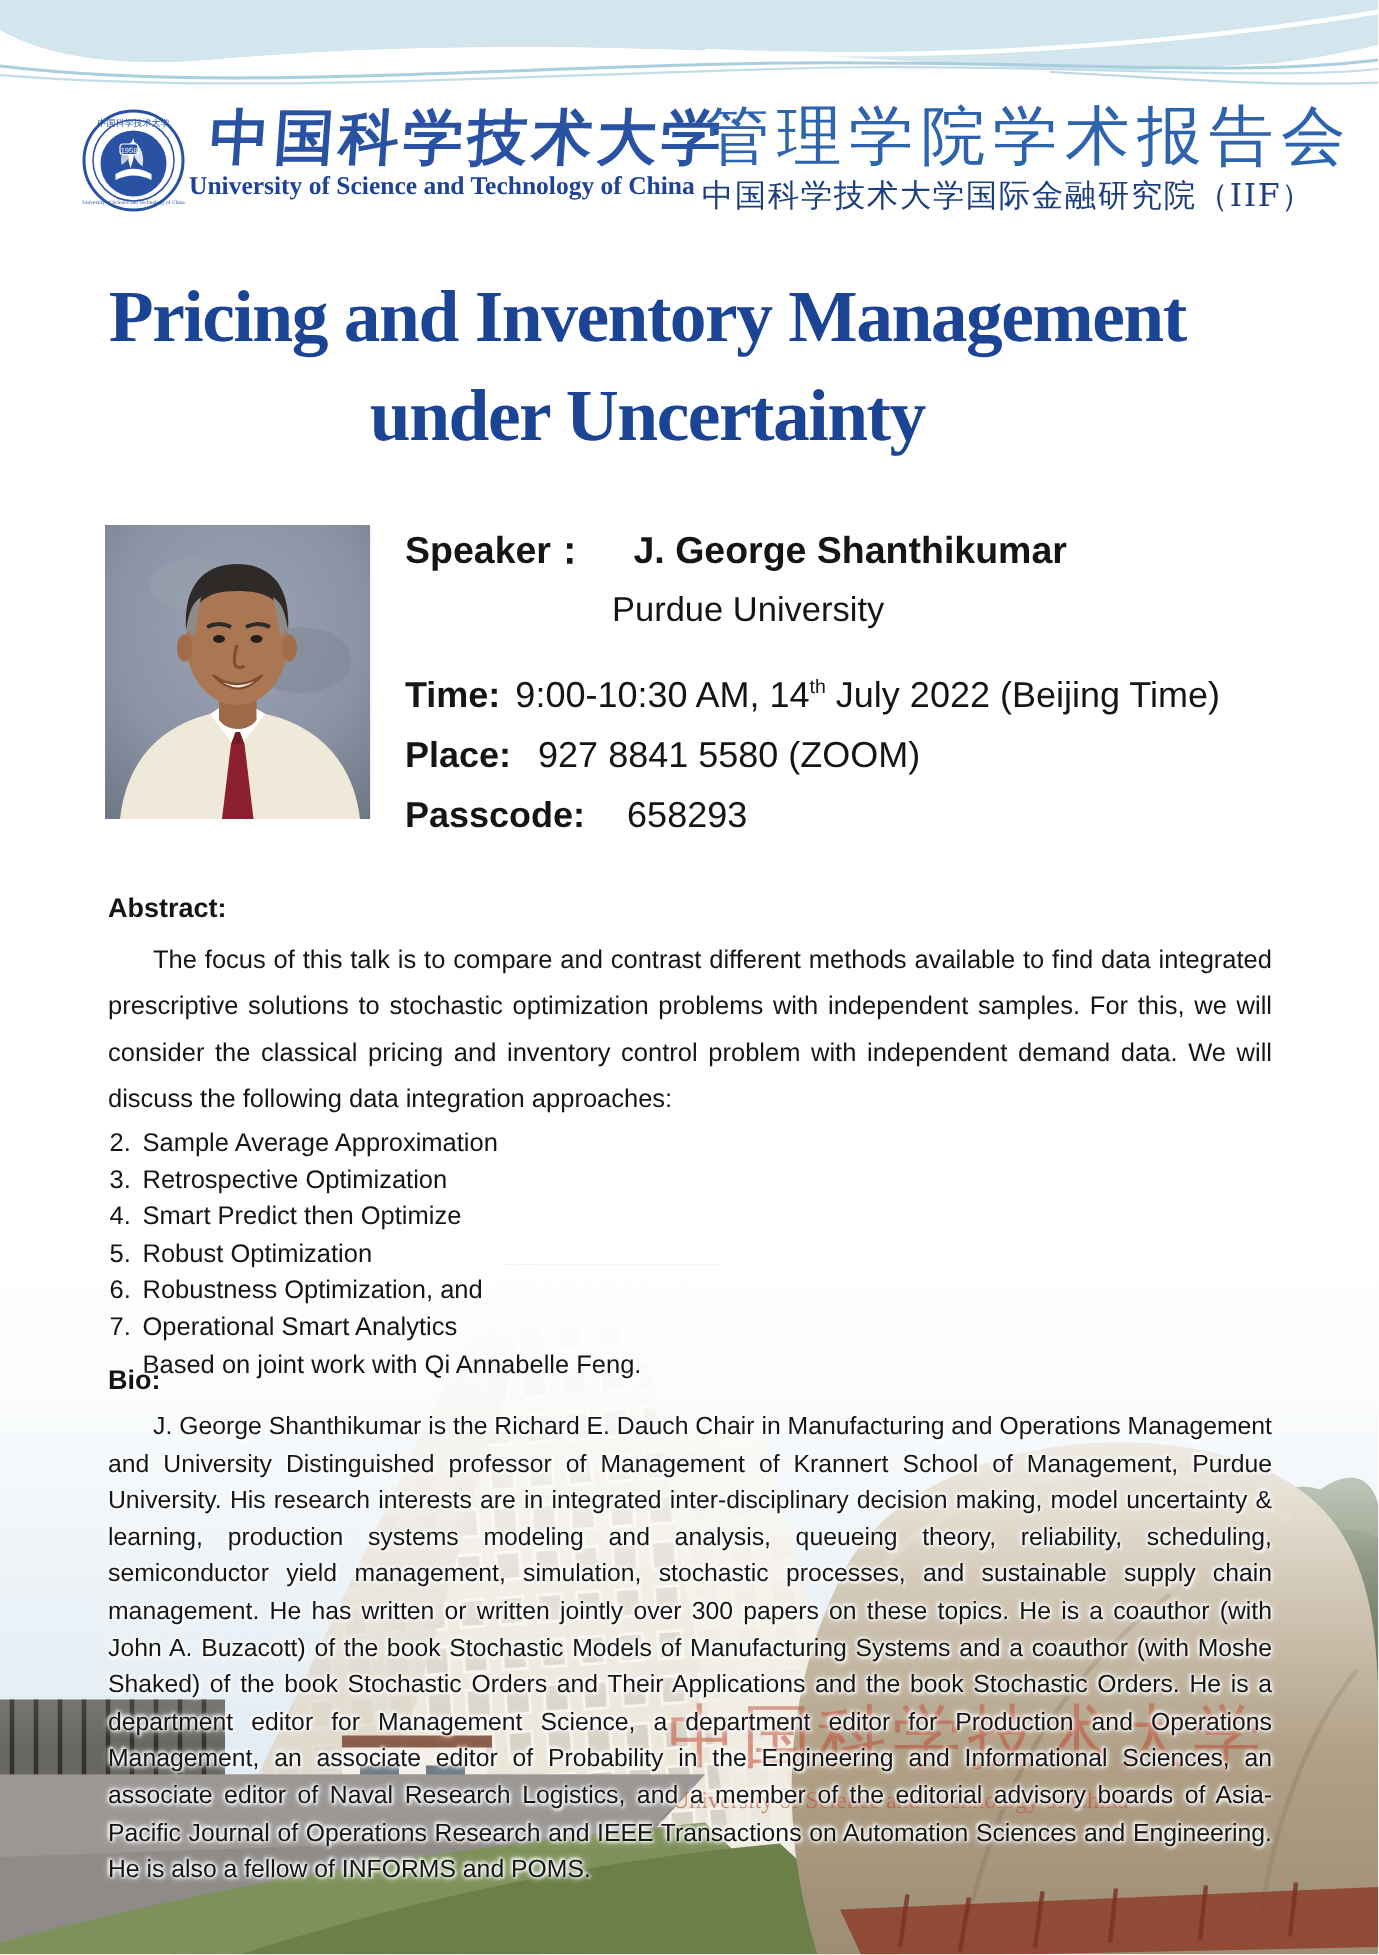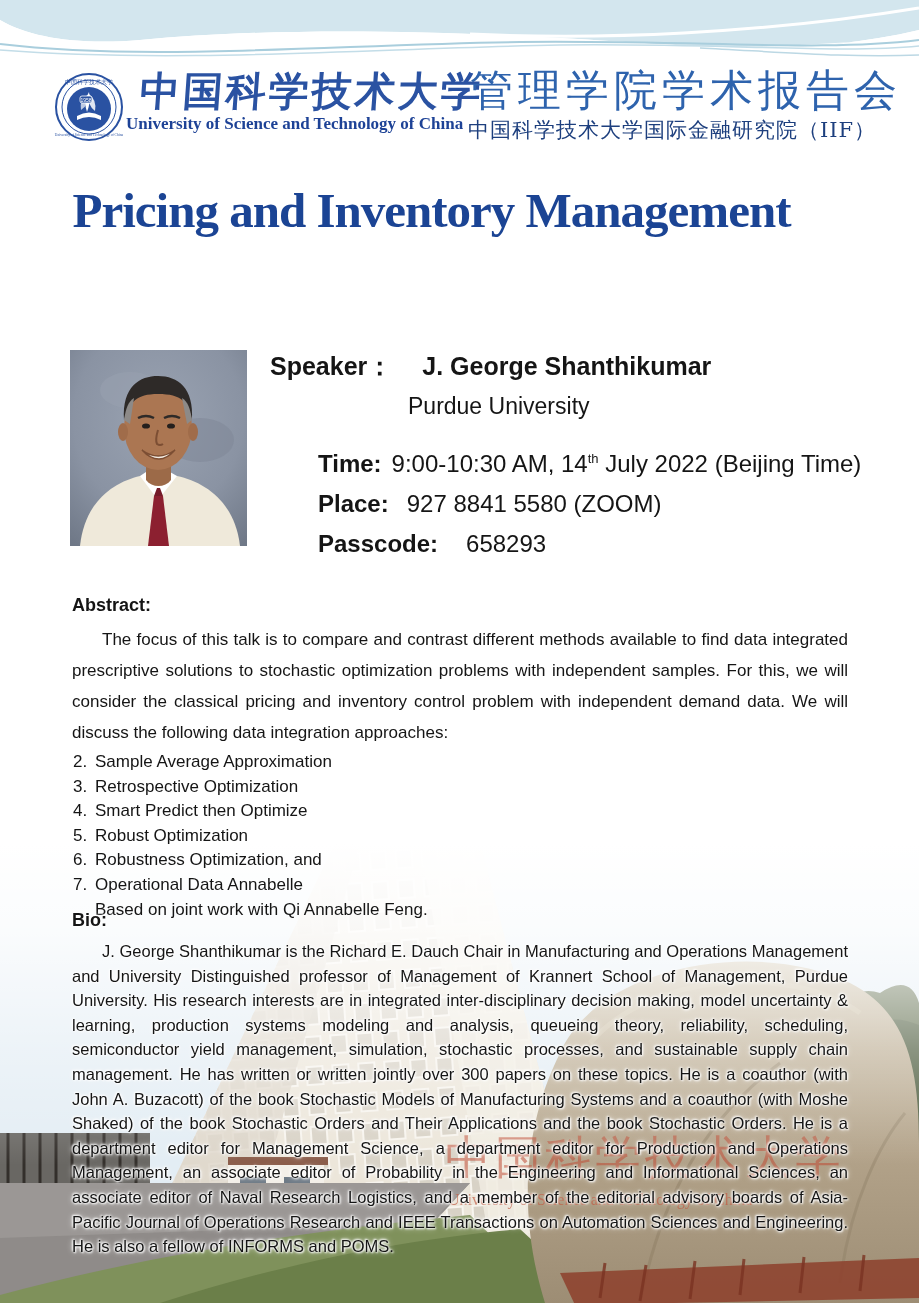--- a/index.html
+++ b/index.html
@@ -39,21 +39,21 @@
     position:absolute;left:0;top:178px;width:863px;text-align:center;
     font-family:"Liberation Serif",serif;font-weight:bold;color:#1b4494;
     font-size:49px;line-height:66px;letter-spacing:-1px;
   }
   
   .photo{position:absolute;left:70px;top:350px;width:177px;height:196px;overflow:hidden;}
   .speaker-info{position:absolute;left:270px;top:350px;width:645px;}
   .line-speaker{font-size:25px;font-weight:bold;white-space:nowrap;}
   .line-speaker .gap{display:inline-block;width:30px;}
   .line-affil{font-size:23px;margin-top:10px;padding-left:138px;}
-  .line-meta{font-size:24px;margin-top:12px;white-space:nowrap;margin-left:48px;}
+  .line-meta{font-size:24px;margin-top:12px;white-space:nowrap;}
   .line-meta b{font-weight:bold;}
   .line-meta sup{font-size:13px;vertical-align:super;line-height:0;}
   .mt-time{margin-top:30px;}
   .val-gap{display:inline-block;width:10px;}
   .val-gap-wide{display:inline-block;width:18px;}
   
   .abstract{position:absolute;left:72px;top:595px;width:776px;}
   .sec-heading{font-size:18px;font-weight:bold;margin:0 0 8px 0;}
   .abs-intro{
     font-size:17px;line-height:31px;text-align:justify;text-indent:30px;margin:0;
@@ -107,20 +107,21 @@
       </svg>
     </div>
     <div class="univ-cn">中国科学技术大学</div>
     <div class="univ-en">University of Science and Technology of China</div>
     <div class="series-cn">管理学院学术报告会</div>
     <div class="institute-cn">中国科学技术大学国际金融研究院（IIF）</div>
   </div>
 
   <div class="main-title">
     <div>Pricing and Inventory Management</div>
+    <div>under Uncertainty</div>
   </div>
 
   <div class="photo">
     <svg width="177" height="196" viewBox="0 0 177 196">
       <defs>
         <radialGradient id="pbg" cx="50%" cy="35%" r="80%">
           <stop offset="0%" stop-color="#9aa3b2"></stop>
           <stop offset="60%" stop-color="#8a93a3"></stop>
           <stop offset="100%" stop-color="#6f7887"></stop>
         </radialGradient>
@@ -251,21 +252,21 @@
 
   <div class="abstract">
     <p class="sec-heading">Abstract:</p>
     <p class="abs-intro">The focus of this talk is to compare and contrast different methods available to find data integrated prescriptive solutions to stochastic optimization problems with independent samples. For this, we will consider the classical pricing and inventory control problem with independent demand data. We will discuss the following data integration approaches:</p>
     <ul class="abs-list">
       <li><span class="num">2.</span><span>Sample Average Approximation</span></li>
       <li><span class="num">3.</span><span>Retrospective Optimization</span></li>
       <li><span class="num">4.</span><span>Smart Predict then Optimize</span></li>
       <li><span class="num">5.</span><span>Robust Optimization</span></li>
       <li><span class="num">6.</span><span>Robustness Optimization, and</span></li>
-      <li><span class="num">7.</span><span>Operational Data Annabelle</span></li>
+      <li><span class="num">7.</span><span>Operational Smart Analytics</span></li>
     </ul>
     <p class="abs-foot">Based on joint work with Qi Annabelle Feng.</p>
   </div>
 
   <div class="bio">
     <p class="sec-heading">Bio:</p>
     <p class="bio-text halo">J. George Shanthikumar is the Richard E. Dauch Chair in Manufacturing and Operations Management and University Distinguished professor of Management of Krannert School of Management, Purdue University. His research interests are in integrated inter-disciplinary decision making, model uncertainty &amp; learning, production systems modeling and analysis, queueing theory, reliability, scheduling, semiconductor yield management, simulation, stochastic processes, and sustainable supply chain management. He has written or written jointly over 300 papers on these topics. He is a coauthor (with John A. Buzacott) of the book Stochastic Models of Manufacturing Systems and a coauthor (with Moshe Shaked) of the book Stochastic Orders and Their Applications and the book Stochastic Orders. He is a department editor for Management Science, a department editor for Production and Operations Management, an associate editor of Probability in the Engineering and Informational Sciences, an associate editor of Naval Research Logistics, and a member of the editorial advisory boards of Asia-Pacific Journal of Operations Research and IEEE Transactions on Automation Sciences and Engineering. He is also a fellow of INFORMS and POMS.</p>
   </div>
 
 </div>

